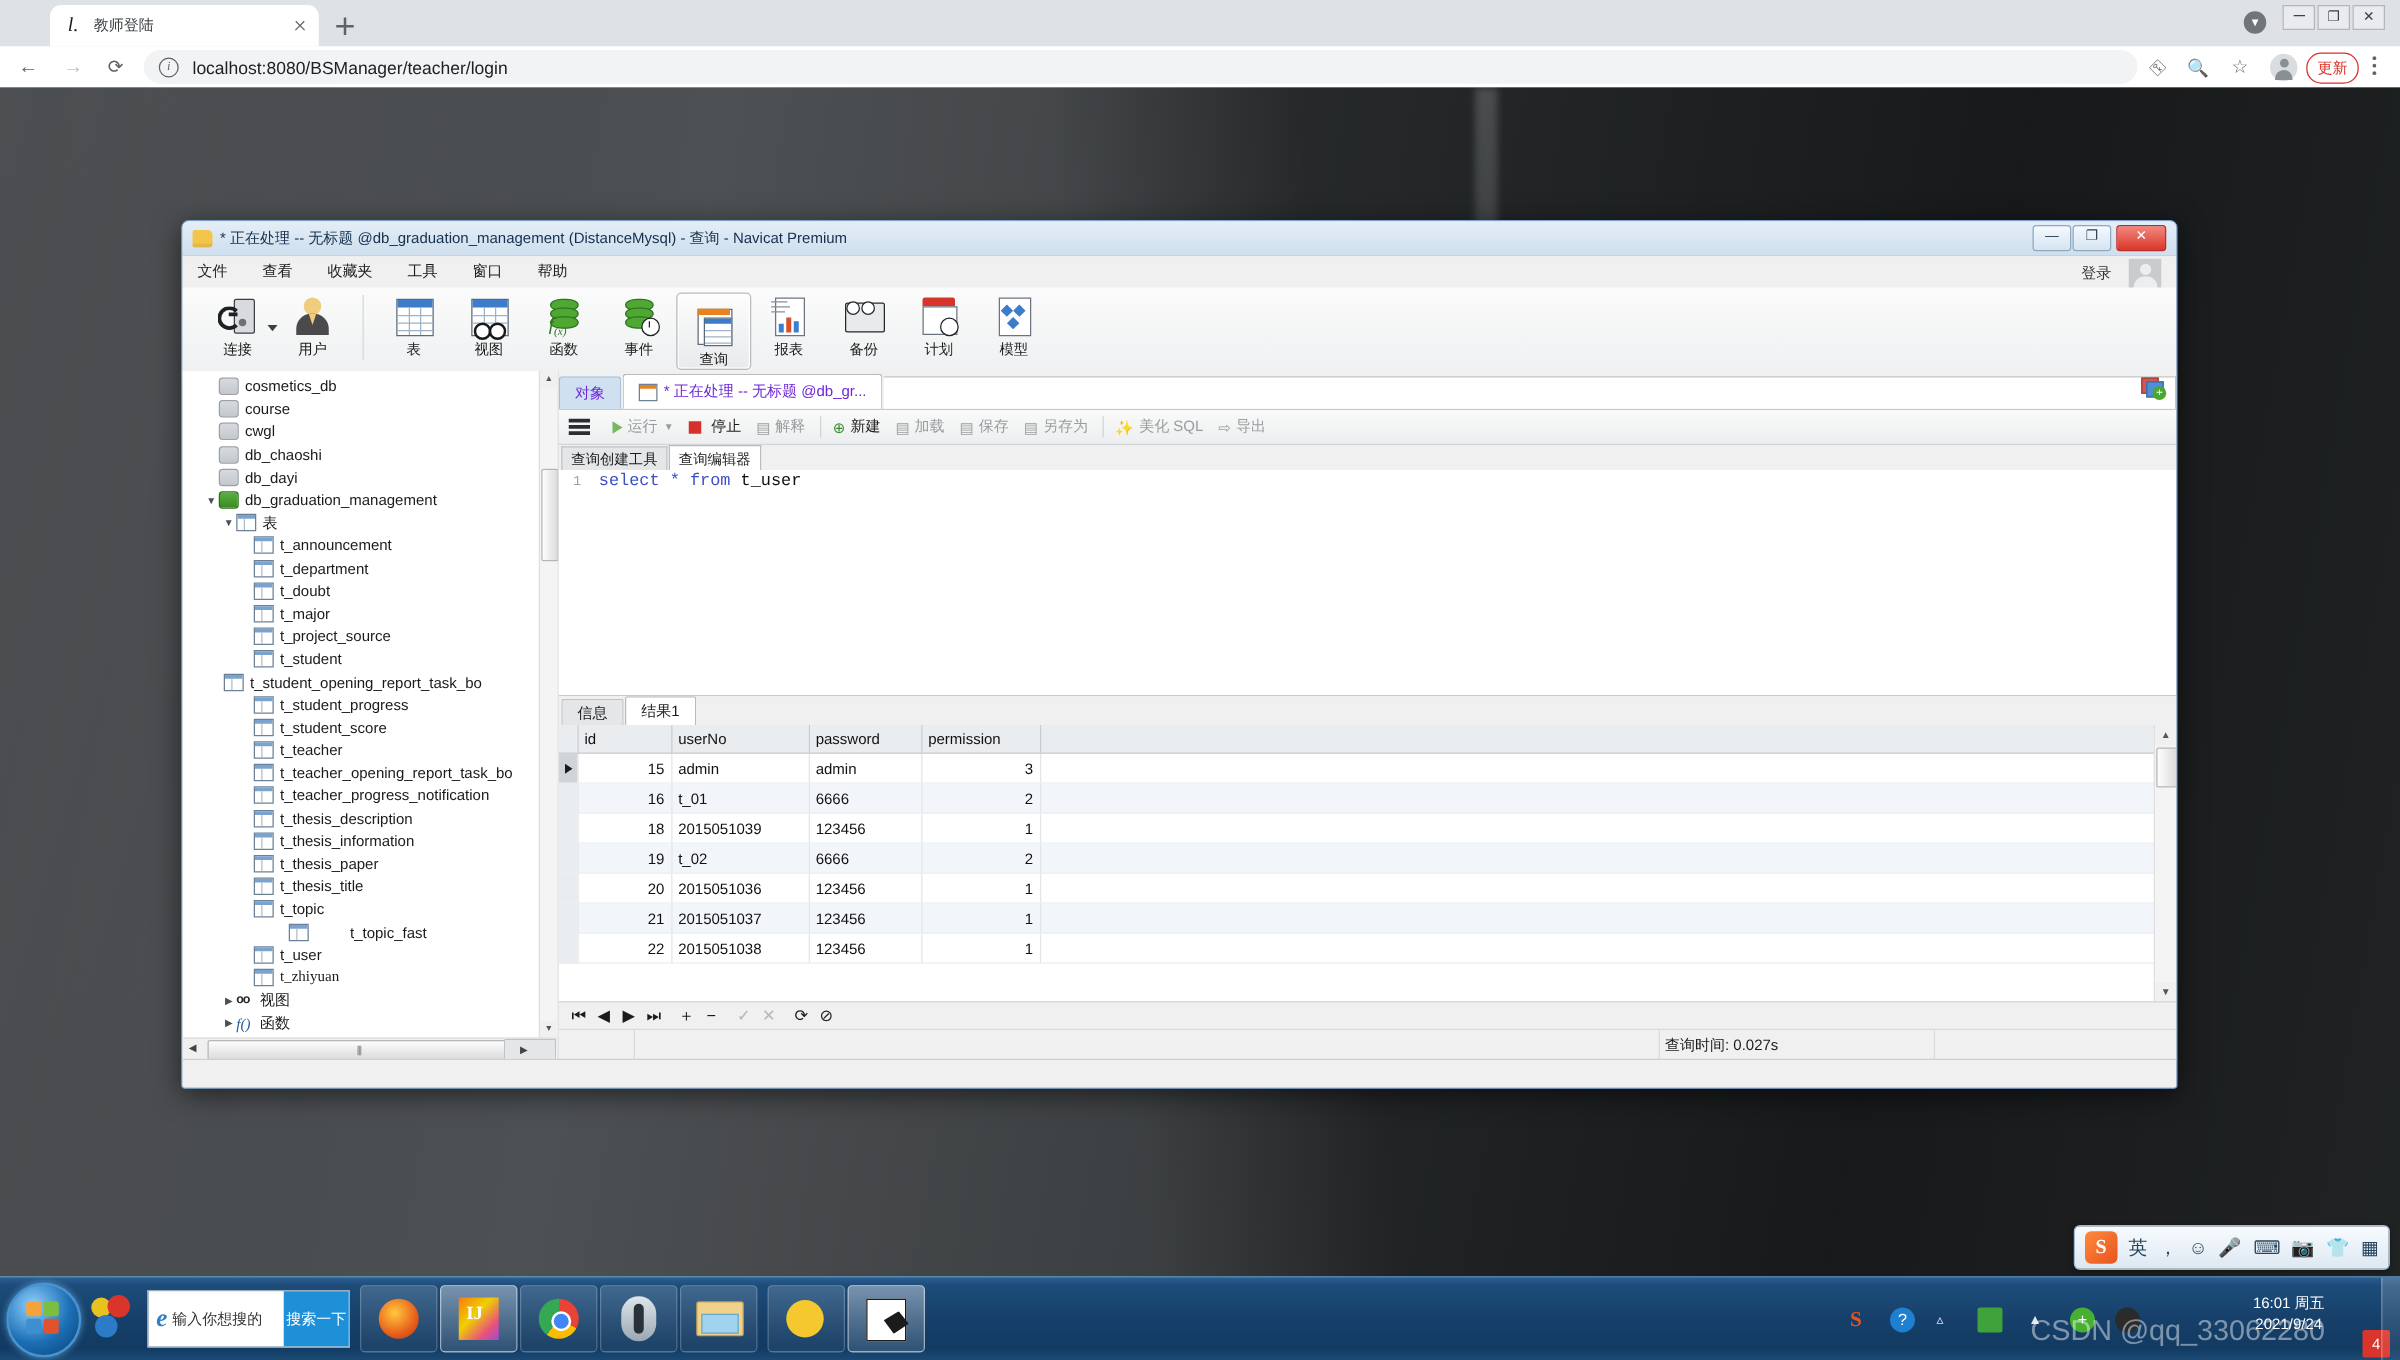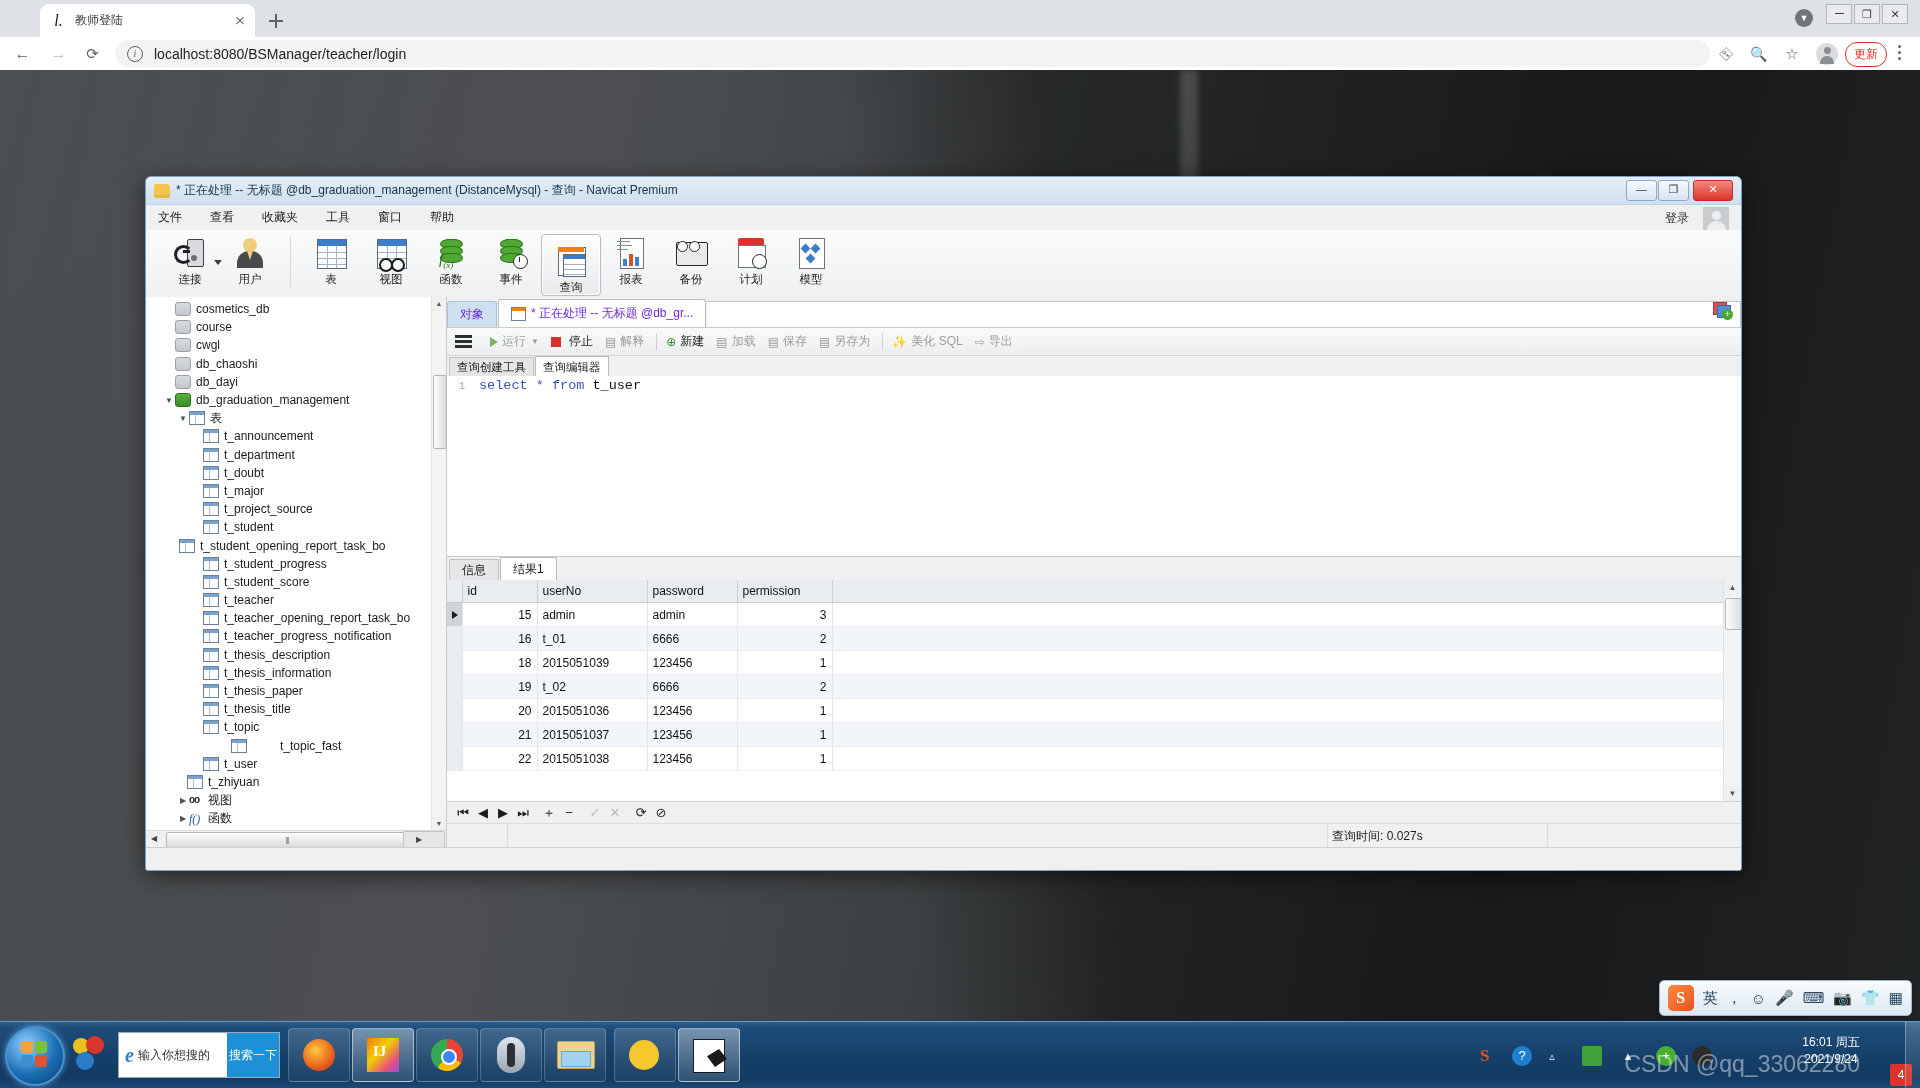--- a/index.html
+++ b/index.html
@@ -580,21 +580,21 @@
           <div class="tr" style="padding-left: 45px; gap: 28px;">
             <span class="exp"></span>
             <span class="ti tblicon"></span>
             <span>t_topic_fast</span>
           </div>
           <div class="tr" style="padding-left: 45px;">
             <span class="exp"></span>
             <span class="ti tblicon"></span>
             <span>t_user</span>
           </div>
-          <div class="tr" style="padding-left: 29px;">
+          <div class="tr" style="padding-left: 45px; font-family: Liberation Serif, serif;">
             <span class="exp"></span>
             <span class="ti tblicon"></span>
             <span>t_zhiyuan</span>
           </div>
           <div class="tr" style="padding-left: 31px;">
             <span class="exp">▶</span>
             <span class="ti vwicon">oo</span>
             <span>视图</span>
           </div>
           <div class="tr" style="padding-left: 31px;">

